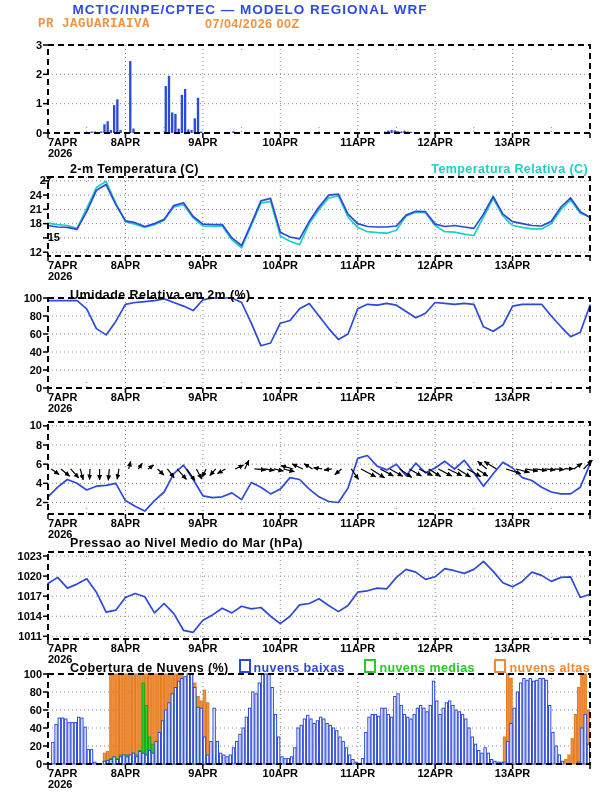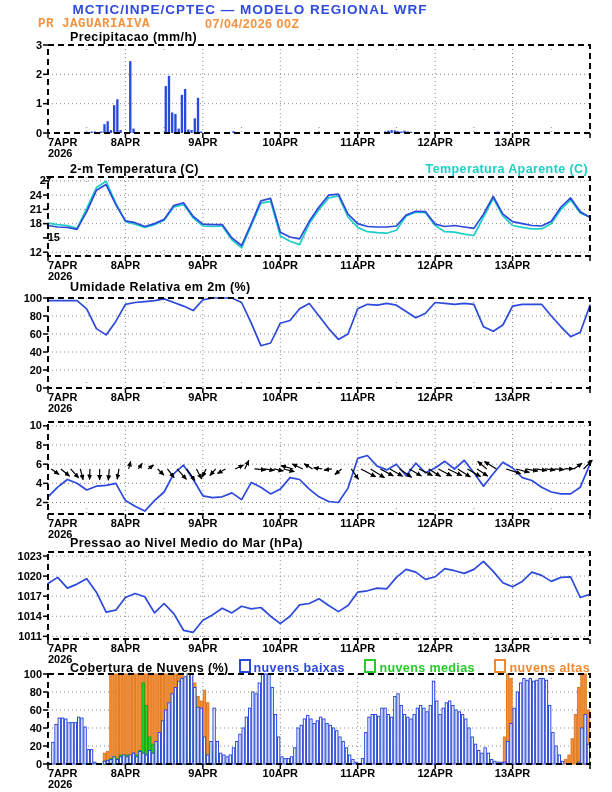--- a/index.html
+++ b/index.html
@@ -8,47 +8,44 @@
   .hdr1{position:absolute;top:2px;left:0;width:500px;text-align:center;
         font-size:13.5px;font-weight:bold;letter-spacing:1px;color:#2e4be0;}
   .hdr2-station{position:absolute;top:17px;left:38px;font-size:12.5px;font-weight:bold;
         letter-spacing:.5px;color:#f5923e;font-family:Liberation Mono, monospace;}
   .hdr2-run{position:absolute;top:17px;left:205px;font-size:12.5px;font-weight:bold;
         letter-spacing:.5px;color:#f5923e;}
   .loc{position:absolute;top:31px;right:24px;font-size:12.5px;font-weight:bold;
         letter-spacing:.5px;color:#f5923e;}
   .ptitle{position:absolute;left:70px;width:520px;font-size:12.5px;font-weight:bold;
         color:#000;letter-spacing:.4px;display:flex;align-items:baseline;}
-  .t0{top:30px}.t1{top:162px}.t2{top:280px}.t3{top:408px}.t4{top:536px}.t5{top:658px}
+  .t0{top:30px}.t1{top:162px}.t2{top:288px}.t3{top:408px}.t4{top:536px}.t5{top:658px}
   .rlab{position:absolute;right:2px;top:0;}
   .c-cyan{color:#1ecfc6}.c-blue{color:#2b49dd}.c-green{color:#24cc24}.c-orange{color:#f08a32}
   .legend{display:flex;margin-left:10px;flex:1;justify-content:space-between;align-items:center;}
   .litem{display:flex;align-items:baseline;gap:3px;}
   .sq{width:8px;height:10px;display:inline-block;position:relative;top:1px;
       background:#fff;border:2px solid;}
   .sq-blue{border-color:#2b49dd}.sq-green{border-color:#24cc24}.sq-orange{border-color:#f08a32}
   svg{position:absolute;overflow:visible;}
   .ylab{position:absolute;font-size:11px;font-weight:bold;color:#000;text-align:right;width:40px;}
   .xlab{position:absolute;font-size:11px;font-weight:bold;color:#000;white-space:nowrap;}
 </style>
 </head>
 <body>
 
 <div class="page">
   <div class="hdr1">MCTIC/INPE/CPTEC — MODELO REGIONAL WRF</div>
   <div class="hdr2-station">PR JAGUARIAIVA</div>
   <div class="hdr2-run">07/04/2026 00Z</div>
 
-  <div class="ptitle t0">
-    <span>Precipitacao (mm/h)</span>
-  </div>
 
   <div class="ptitle t1">
     <span>2-m Temperatura (C)</span>
-    <span class="rlab c-cyan">Temperatura Aparente (C)</span>
+    <span class="rlab c-cyan">Temperatura Relativa (C)</span>
   </div>
 
   <div class="ptitle t2">
     <span>Umidade Relativa em 2m (%)</span>
   </div>
 
 
   <div class="ptitle t4">
     <span>Pressao ao Nivel Medio do Mar (hPa)</span>
   </div>

